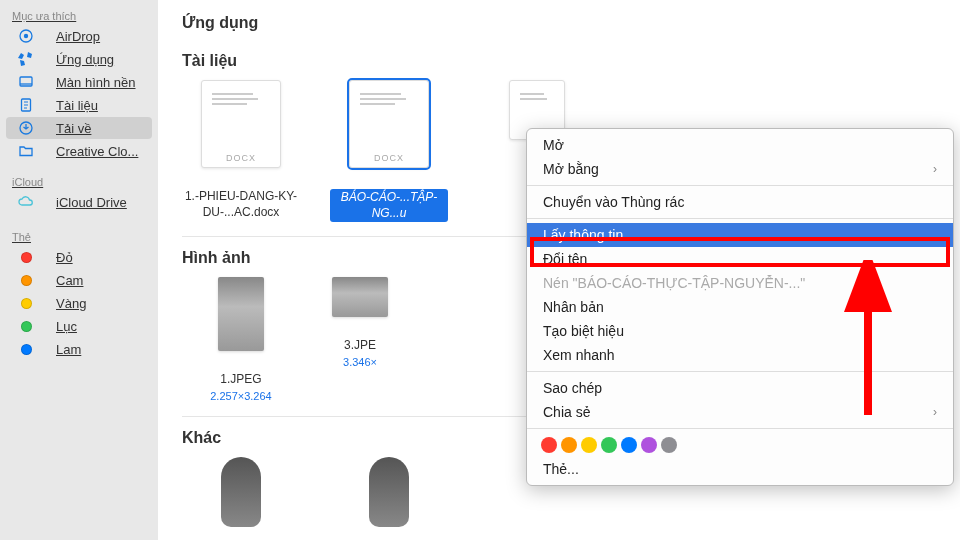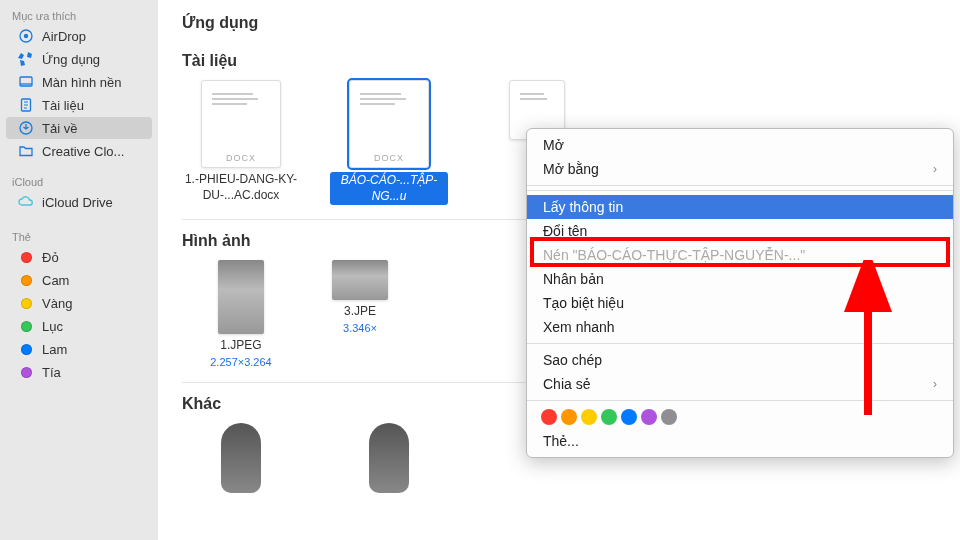--- a/index.html
+++ b/index.html
@@ -1,35 +1,35 @@
 <!DOCTYPE html>
 <html><head>
 <meta charset="utf-8">
 <style>
 * { margin: 0; padding: 0; box-sizing: border-box; font-family: -apple-system, "Helvetica Neue", Arial, sans-serif; }
 body { width: 960px; height: 540px; overflow: hidden; background: #fff; display: flex; font-size: 13px; color: #333; }
-.sidebar { width: 158px; background: #e8e8e8; padding: 6px 0; }
+.sidebar { width: 158px; background: #e8e8e8; padding: 6px 0; text-decoration: underline; }
 .sb-header { font-size: 11px; color: #888; padding: 4px 12px 2px; }
-.sb-item { display: flex; align-items: center; gap: 8px; padding: 3px 12px; cursor: default; border-radius: 4px; margin: 1px 6px; }
+.sb-item { display: flex; align-items: center; gap: 22px; padding: 3px 12px; cursor: default; border-radius: 4px; margin: 1px 6px; }
 .sb-item.active { background: #d0d0d0; }
 .sb-icon { width: 16px; height: 16px; flex-shrink: 0; display: flex; align-items: center; justify-content: center; }
 .sb-label { font-size: 13px; color: #333; }
 .tag-dot { width: 11px; height: 11px; border-radius: 50%; border: 1px solid rgba(0,0,0,0.15); }
 .main { flex: 1; background: #fff; padding: 8px 24px; position: relative; }
 .section-title { font-size: 16px; font-weight: 600; margin: 6px 0 10px; color: #333; }
 .file-row { display: flex; gap: 30px; align-items: flex-start; padding-bottom: 14px; border-bottom: 1px solid #e5e5e5; }
 .file-item { display: flex; flex-direction: column; align-items: center; width: 118px; text-align: center; }
 .file-icon { width: 80px; height: 88px; background: #fff; border: 1px solid #ddd; border-radius: 3px; box-shadow: 0 1px 3px rgba(0,0,0,0.1); display: flex; flex-direction: column; justify-content: flex-end; align-items: center; padding: 4px; position: relative; }
 .file-icon .doc-lines { position: absolute; top: 12px; left: 10px; right: 10px; }
 .file-icon .doc-lines div { height: 2px; background: #ccc; margin-bottom: 3px; }
 .file-icon .doc-lines div:nth-child(1) { width: 70%; }
 .file-icon .doc-lines div:nth-child(2) { width: 80%; }
 .file-icon .doc-lines div:nth-child(3) { width: 60%; }
 .docx-badge { font-size: 9px; color: #aaa; letter-spacing: 1px; margin-top: auto; text-align: center; }
-.file-name { font-size: 12px; margin-top: 4px; line-height: 1.3; word-break: break-word; }
+.file-name { font-size: 12px; margin-top: 21px; line-height: 1.3; word-break: break-word; }
 .file-name.selected { background: #1a72e8; color: #fff; padding: 1px 3px; border-radius: 3px; font-style: italic; }
 .file-sub { font-size: 11px; color: #1a72e8; margin-top: 2px; }
 .img-thumb { width: 46px; height: 74px; background: #ccc; border-radius: 2px; box-shadow: 0 1px 3px rgba(0,0,0,0.15); background-image: linear-gradient(180deg,#888 0%,#bbb 40%,#999 100%); }
 .other-thumb { width: 40px; height: 70px; background: linear-gradient(180deg,#555,#888); border-radius: 20px 20px 10px 10px; }
 .show-all { position: absolute; right: 24px; top: 262px; font-size: 12px; color: #888; }
 .context-menu { position: absolute; left: 368px; top: 128px; width: 428px; background: #fdfdfd; border: 1px solid #bbb; border-radius: 6px; box-shadow: 0 4px 20px rgba(0,0,0,0.25); padding: 4px 0; }
 .cm-item { padding: 4px 16px; font-size: 14px; color: #222; display: flex; align-items: center; justify-content: space-between; }
 .cm-item.highlighted { background: #3a7ae0; color: #fff; }
 .cm-sep { height: 1px; background: #ddd; margin: 4px 0; }
 .cm-arrow { font-size: 12px; color: #888; }
@@ -133,26 +133,20 @@
           <span class="tag-dot" style="background:#34c759"></span>
         </span>
         <span class="sb-label">Lục</span>
       </div>
       <div class="sb-item">
         <span class="sb-icon">
           <span class="tag-dot" style="background:#007aff"></span>
         </span>
         <span class="sb-label">Lam</span>
       </div>
-      <div class="sb-item">
-        <span class="sb-icon">
-          <span class="tag-dot" style="background:#af52de"></span>
-        </span>
-        <span class="sb-label">Tía</span>
-      </div>
     </div>
 </div>
 
 <div class="main">
   <div class="section-title">Ứng dụng</div>
 
   <div class="section-title" style="margin-top:20px">Tài liệu</div>
   <div class="file-row">
     <div class="file-item">
       <div class="file-icon">
@@ -220,20 +214,23 @@
 
   <div class="context-menu">
     <div class="cm-item">
         <span>Mở</span>
       </div>
     <div class="cm-item">
         <span>Mở bằng</span>
         <span class="cm-arrow">›</span>
       </div>
     <div class="cm-sep"></div>
+    <div class="cm-item">
+        <span>Chuyển vào Thùng rác</span>
+      </div>
     <div class="cm-sep"></div>
     <div class="cm-item highlighted">
         <span>Lấy thông tin</span>
       </div>
     <div class="cm-item">
         <span>Đổi tên</span>
       </div>
     <div class="cm-item" style="color:#aaa">
         <span>Nén "BÁO-CÁO-THỰC-TẬP-NGUYỄN-..."</span>
       </div>

